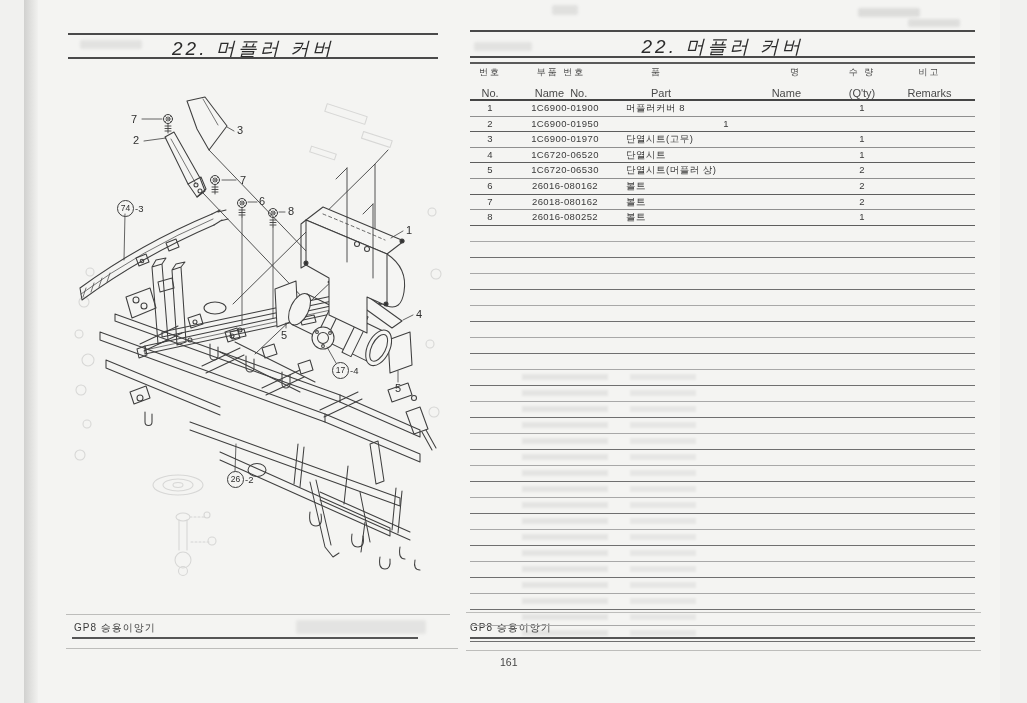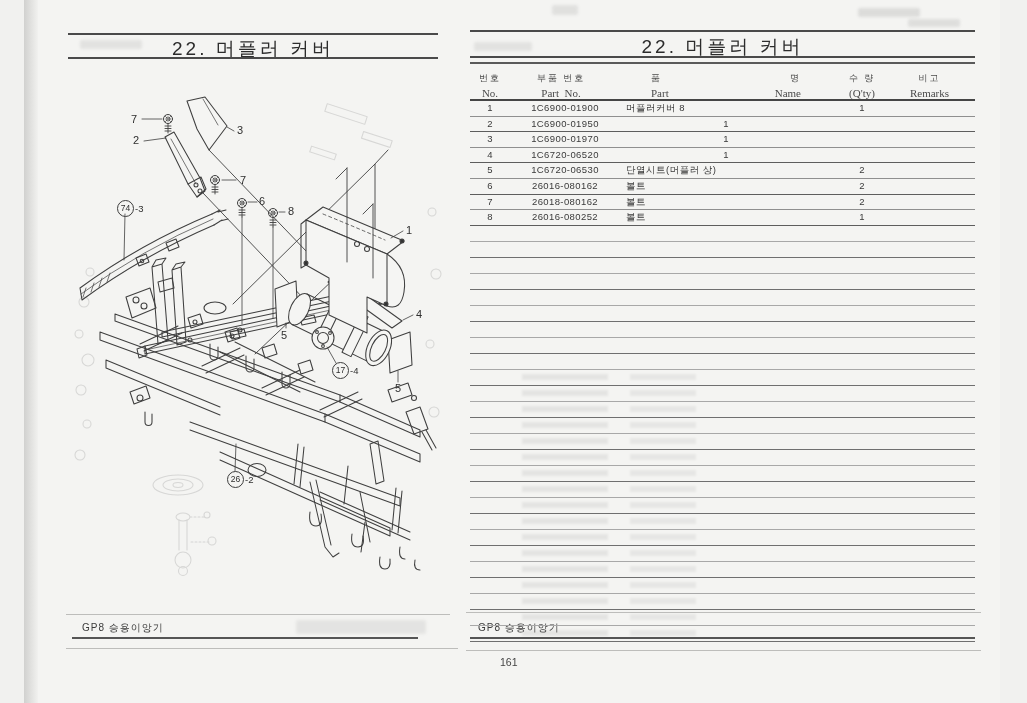--- a/index.html
+++ b/index.html
@@ -15,31 +15,32 @@
   .page.left{left:38px;width:422px;}
   .page.right{left:460px;width:540px;}
 
   .rule{position:absolute;background:#555;}
   .rule.dark{background:#4a4a4a;}
   .rule.faint{background:#bdbdbb;}
 
   .page-title{
     position:absolute;text-align:center;font-size:19px;letter-spacing:3px;
     color:#2c2c2c;
-  }
-  .footer-text{position:absolute;font-size:10px;letter-spacing:1px;color:#3a3a3a;margin-left:8px;}
+    font-style:italic;
+  }
+  .footer-text{position:absolute;font-size:10px;letter-spacing:1px;color:#3a3a3a;}
   .page-num{position:absolute;font-size:10.5px;color:#444;}
 
   
   .parts-table{position:absolute;left:470px;top:62px;width:505px;border-top:2px solid #5a5a5a;}
   .t-head{
     display:grid;grid-template-columns:40px 102px 228px 44px 91px;
     height:35px;border-bottom:2.5px solid #454545;font-size:8.5px;color:#4a4a4a;
   }
-  .t-head .hc{display:flex;flex-direction:column;align-items:center;justify-content:flex-end;gap:2px;padding-top:2px;font-family:Liberation Serif, serif;}
+  .t-head .hc{display:flex;flex-direction:column;align-items:center;justify-content:space-between;gap:2px;padding-top:2px;}
   .h-ko{font-size:9px;letter-spacing:2px;}
   .h-en{font-size:11px;white-space:pre;}
   .h-split{display:flex;justify-content:space-between;width:150px;}
   .t-row{
     display:grid;grid-template-columns:40px 102px 228px 44px 91px;
     height:14.6px;line-height:14.2px;font-size:9.5px;border-bottom:1px solid #8f8f8f;
   }
   .t-row:nth-child(even){border-bottom-color:#5d5d5d;}
   .c-no,.c-qty,.c-rem{text-align:center;}
   .c-pn{padding-left:8px;letter-spacing:.4px;text-align:center;}
@@ -319,21 +320,21 @@
   </div>
 
   <div class="parts-table">
     <div class="t-head">
       <div class="hc">
         <span class="h-ko">번호</span>
         <span class="h-en">No.</span>
       </div>
       <div class="hc">
         <span class="h-ko">부품 번호</span>
-        <span class="h-en">Part  No.</span>
+        <span class="h-en">Name  No.</span>
       </div>
       <div class="hc">
         <span class="h-split h-ko">
           <span>품</span>
           <span>명</span>
         </span>
         <span class="h-split h-en">
           <span>Part</span>
           <span>Name</span>
         </span>
@@ -357,26 +358,28 @@
         </div>
         <div class="t-row">
           <div class="c-no">2</div>
           <div class="c-pn">1C6900-01950</div>
           <div class="c-qty">1</div>
           <div class="c-rem"></div>
         </div>
         <div class="t-row">
           <div class="c-no">3</div>
           <div class="c-pn">1C6900-01970</div>
+          <div class="c-nm">단열시트(고무)</div>
           <div class="c-qty">1</div>
           <div class="c-rem"></div>
         </div>
         <div class="t-row">
           <div class="c-no">4</div>
           <div class="c-pn">1C6720-06520</div>
+          <div class="c-nm">단열시트</div>
           <div class="c-qty">1</div>
           <div class="c-rem"></div>
         </div>
         <div class="t-row">
           <div class="c-no">5</div>
           <div class="c-pn">1C6720-06530</div>
           <div class="c-nm">단열시트(머플러 상)</div>
           <div class="c-qty">2</div>
           <div class="c-rem"></div>
         </div>

